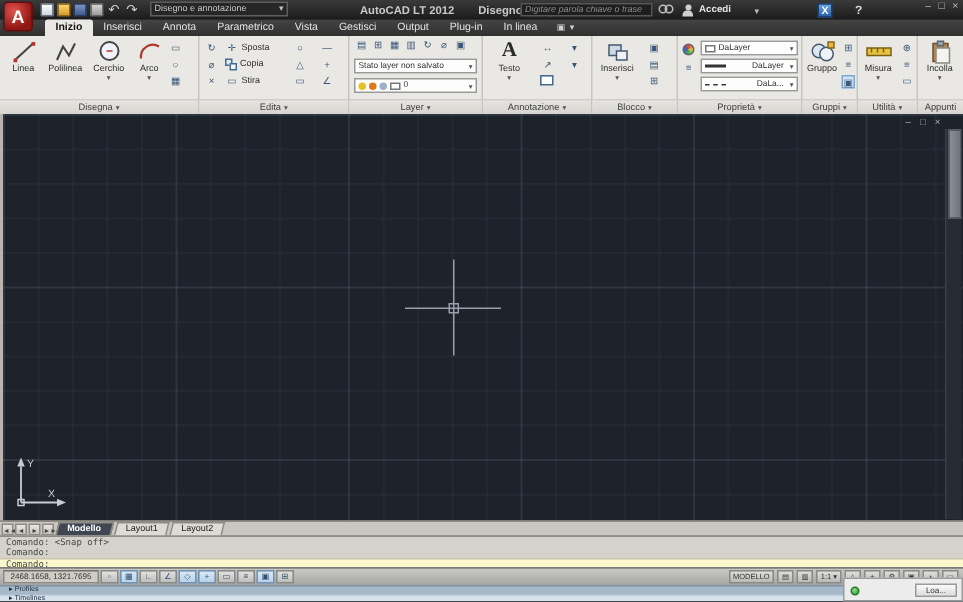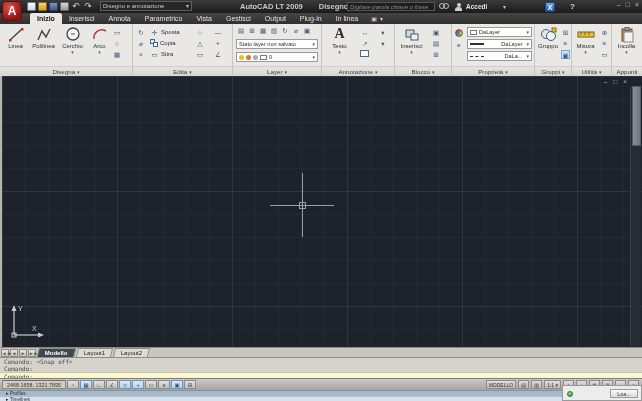--- a/index.html
+++ b/index.html
@@ -160,21 +160,21 @@
     <span class="qi qi-floppy"></span>
     <span class="qi qi-printer"></span>
     <span class="qi-glyph">↶</span>
     <span class="qi-glyph">↷</span>
   </div>
   <div id="workspace">
     <span>Disegno e annotazione</span>
     <span class="ddw">▾</span>
   </div>
   <div id="wintitle">
-    <span>AutoCAD LT 2009</span>
+    <span>AutoCAD LT 2012</span>
     <span>Disegno1.dwg</span>
   </div>
   <input id="searchbox" placeholder="Digitare parola chiave o frase" style="">
   <span class="binoc">
       <i style="left:0;top:0;"></i>
       <i style="left:4px;top:0;"></i>
     </span>
   <span class="person">
       <i></i>
       <b></b>

